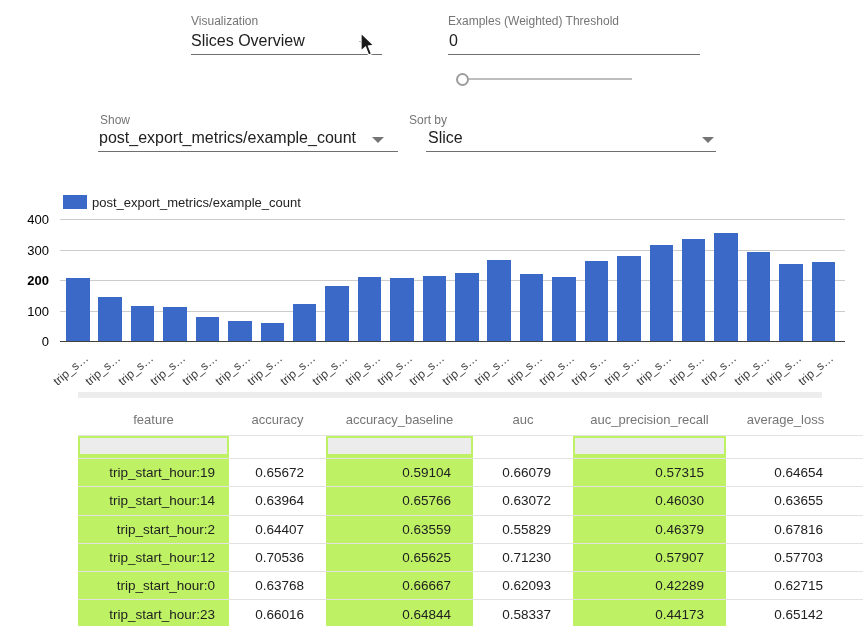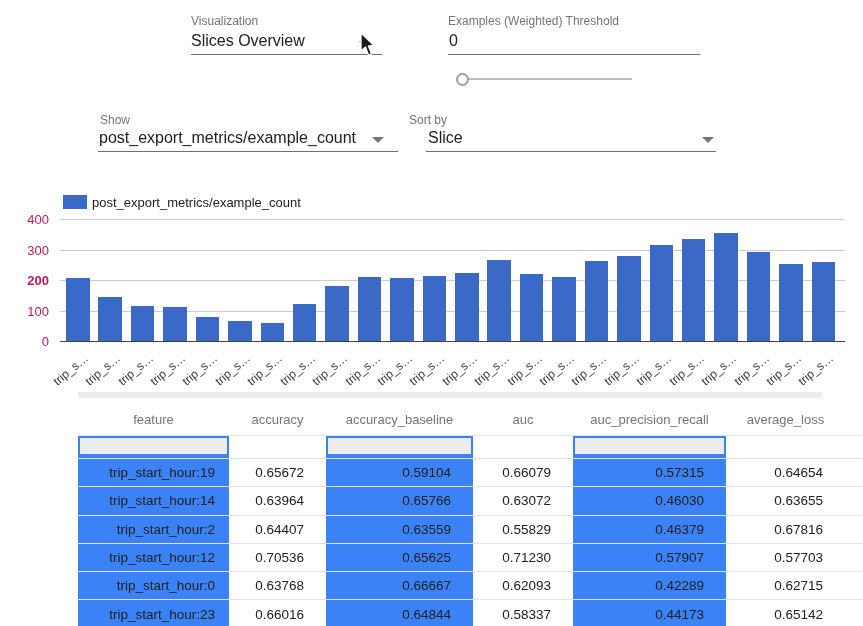--- a/index.html
+++ b/index.html
@@ -11,38 +11,38 @@
   .ctl-value { position:absolute; font-size:16px; color:#212121; white-space:nowrap; }
   .underline { position:absolute; height:1px; background:#6f6f6f; }
   .dd-arrow { position:absolute; width:0; height:0; border-left:6px solid transparent; border-right:6px solid transparent; border-top:6px solid #757575; }
 
   .slider-track { position:absolute; height:2px; background:#bdbdbd; }
   .slider-thumb { position:absolute; width:13px; height:13px; border:2px solid #9e9e9e; border-radius:50%; background:#fff; }
 
   
   .gridline { position:absolute; height:1px; background:#cccccc; }
   .gridline.zero { background:#424242; }
-  .ytick { position:absolute; width:30px; text-align:right; font-size:13px; color:#be185d; }
+  .ytick { position:absolute; width:30px; text-align:right; font-size:13px; color:#000000; }
   .bar { position:absolute; }
   .xtick { position:absolute; width:60px; text-align:right; font-size:12px; color:#3c3c3c; transform:rotate(-40deg); transform-origin:100% 0; white-space:nowrap; }
   .legend-swatch { position:absolute; width:24px; height:14px; }
   .legend-label { position:absolute; font-size:13px; color:#222; white-space:nowrap; }
 
   
   .scroll-strip { position:absolute; background:#ededed; }
   #metrics-table { position:absolute; left:78px; top:398px; width:785px; }
   .trow { display:grid; grid-template-columns:151px 97px 147px 100px 153px 119px 18px; }
   .trow.head { height:38px; border-bottom:1px solid #e3e3e3; }
   .trow.head > div { display:flex; align-items:flex-end; justify-content:center; padding-bottom:8px; font-size:13px; color:#757575; background:#fff; }
   .trow.filter { height:22px; }
   .trow.filter > div { position:relative; background:#fff; }
   .trow.filter > div.stripe .filter-box { position:absolute; left:2px; right:2px; top:2px; bottom:4px; background:#ececec; }
   .trow.data { height:28.3px; border-top:1px solid #e2e2e2; }
   .trow.data > div { display:flex; align-items:center; justify-content:flex-end; font-size:13.5px; color:#212121; background:#fff; padding-right:22px; white-space:nowrap; }
-  .trow.data > div.stripe, .trow.filter > div.stripe { background:#3b82f6; }
+  .trow.data > div.stripe, .trow.filter > div.stripe { background:#bef264; }
   .trow.data > div.feature-cell { padding-right:14px; }
   .trow > div.spacer { background:#fff; padding:0; }
 </style>
 </head>
 <body>
 
 <div id="stage">
 
   <div class="ctl-label" style="left:191px; top:14px;">Visualization</div>
   <div>

